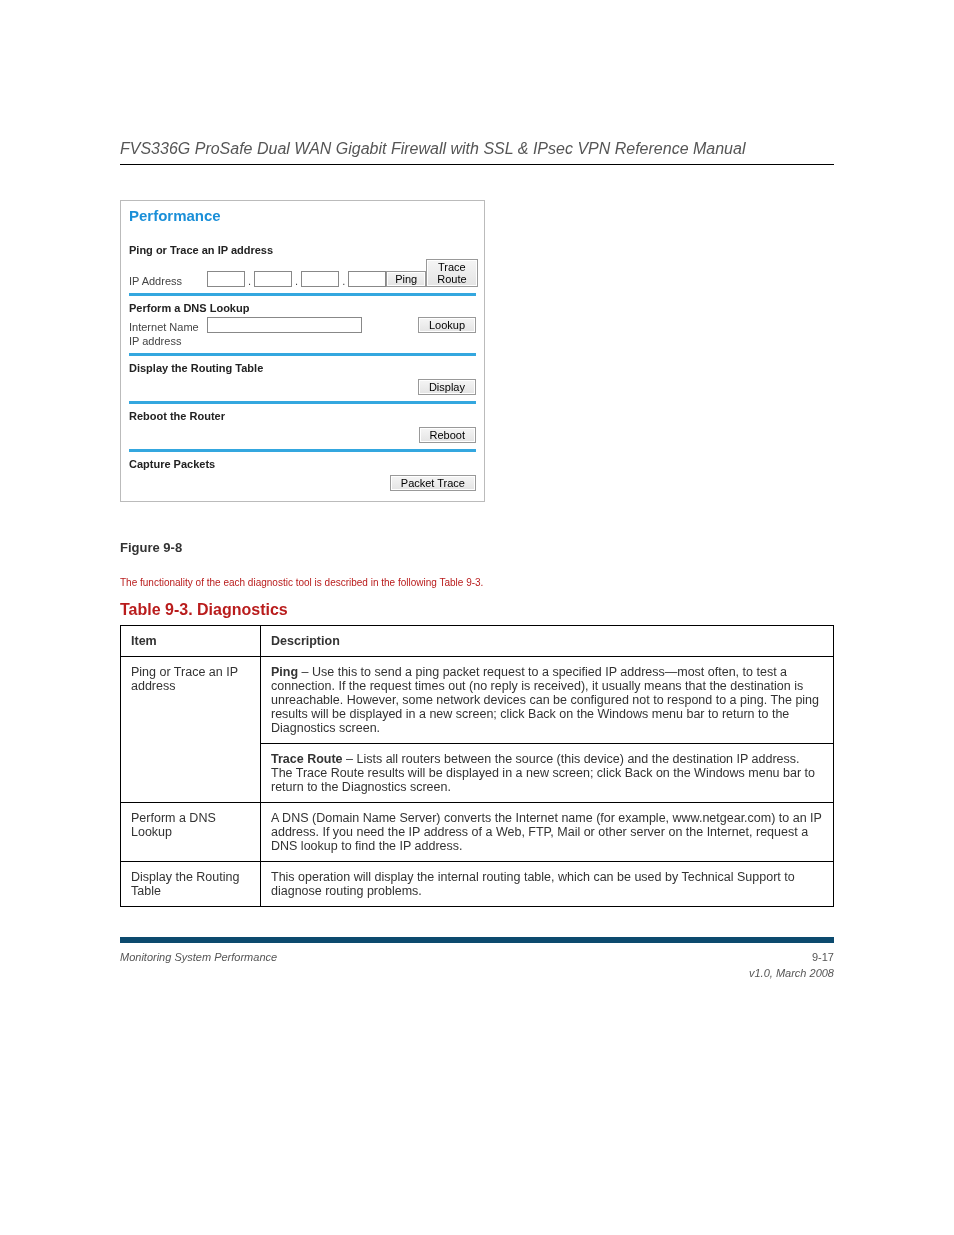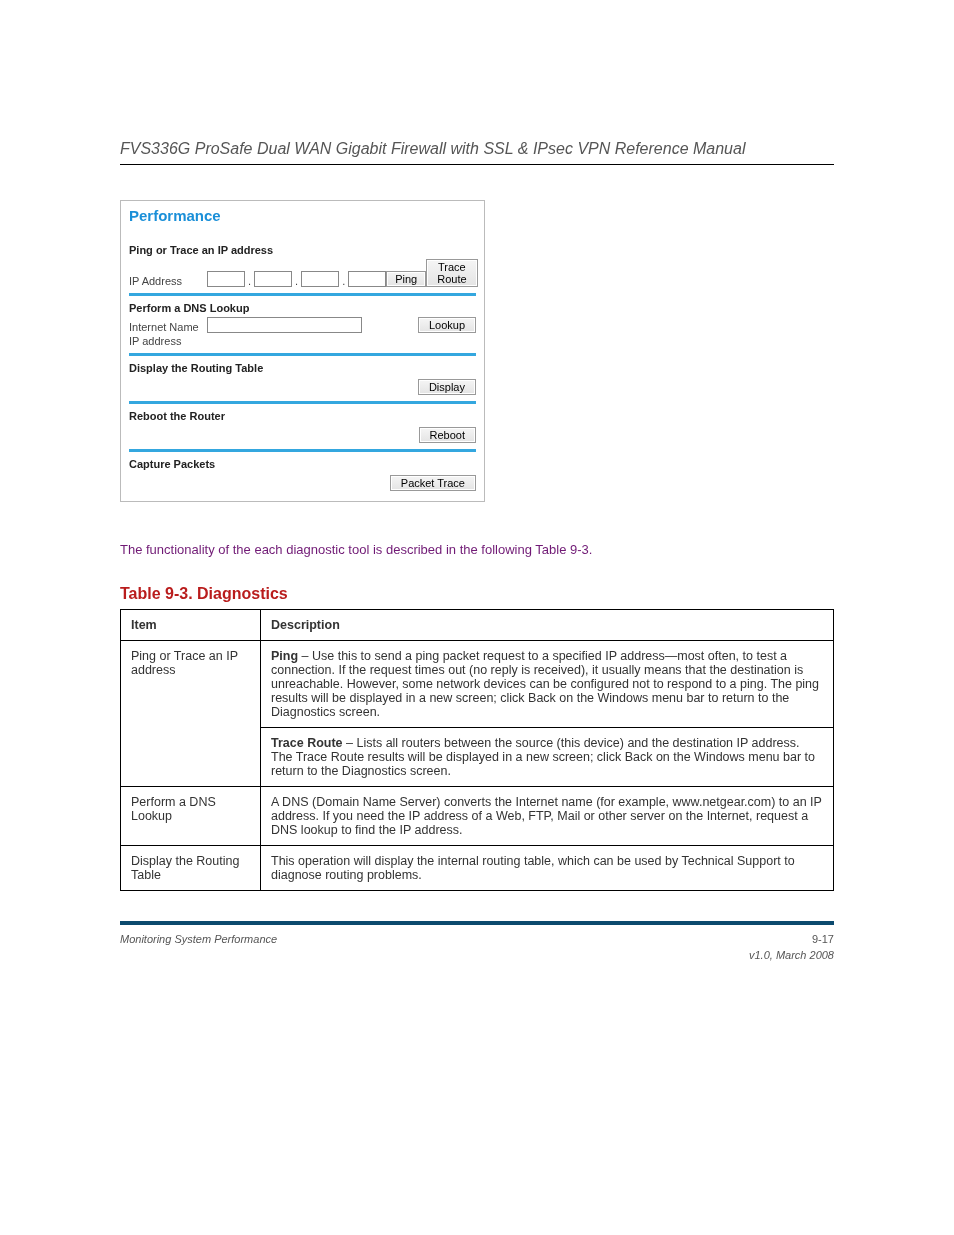--- a/index.html
+++ b/index.html
@@ -18,21 +18,21 @@
     border-bottom: 1px solid #000;
     padding-bottom: 6px;
     margin-bottom: 35px;
     display: flex;
     justify-content: space-between;
     font-style: italic;
     font-size: 16px;
     color: #555;
   }
   .footer-bar {
-    border-top: 4px solid #0c4a6e;
+    border-top: 6px solid #0c4a6e;
     padding-top: 8px;
     margin-top: 30px;
     display: flex;
     justify-content: space-between;
     font-size: 11px;
     color: #555;
   }
   .footer-left { font-style: italic; }
   .footer-right { }
   .diag-panel {
@@ -94,24 +94,24 @@
     justify-content: flex-end;
     margin-top: 5px;
   }
   .text-input {
     width: 155px;
     height: 16px;
     border: 1px solid #888;
     font-size: 11px;
   }
   .body-text {
-    font-size: 13px;
-    color: #701a75;
+    font-size: 10px;
+    color: #b91c1c;
     line-height: 1.6;
-    margin-bottom: 24px;
+    margin-bottom: 10px;
   }
   .table-caption {
     font-weight: bold;
     font-size: 16px;
     color: #b91c1c;
     margin-bottom: 6px;
   }
   table.items {
     border-collapse: collapse;
     width: 100%;
@@ -209,20 +209,21 @@
       <div class="section">
         <div class="sect-heading">Capture Packets</div>
         <div class="section-right">
           <button class="btn btn-wide">Packet Trace</button>
         </div>
       </div>
 
     </div>
   </div>
 
+  <div class="figure-caption">Figure 9-8</div>
 
   <div class="body-text">The functionality of the each diagnostic tool is described in the following Table 9-3.</div>
 
   <div class="table-caption">Table 9-3. Diagnostics</div>
 
   <table class="items">
     <tbody>
         <tr>
       <th class="col1">Item</th>
       <th>Description</th>

